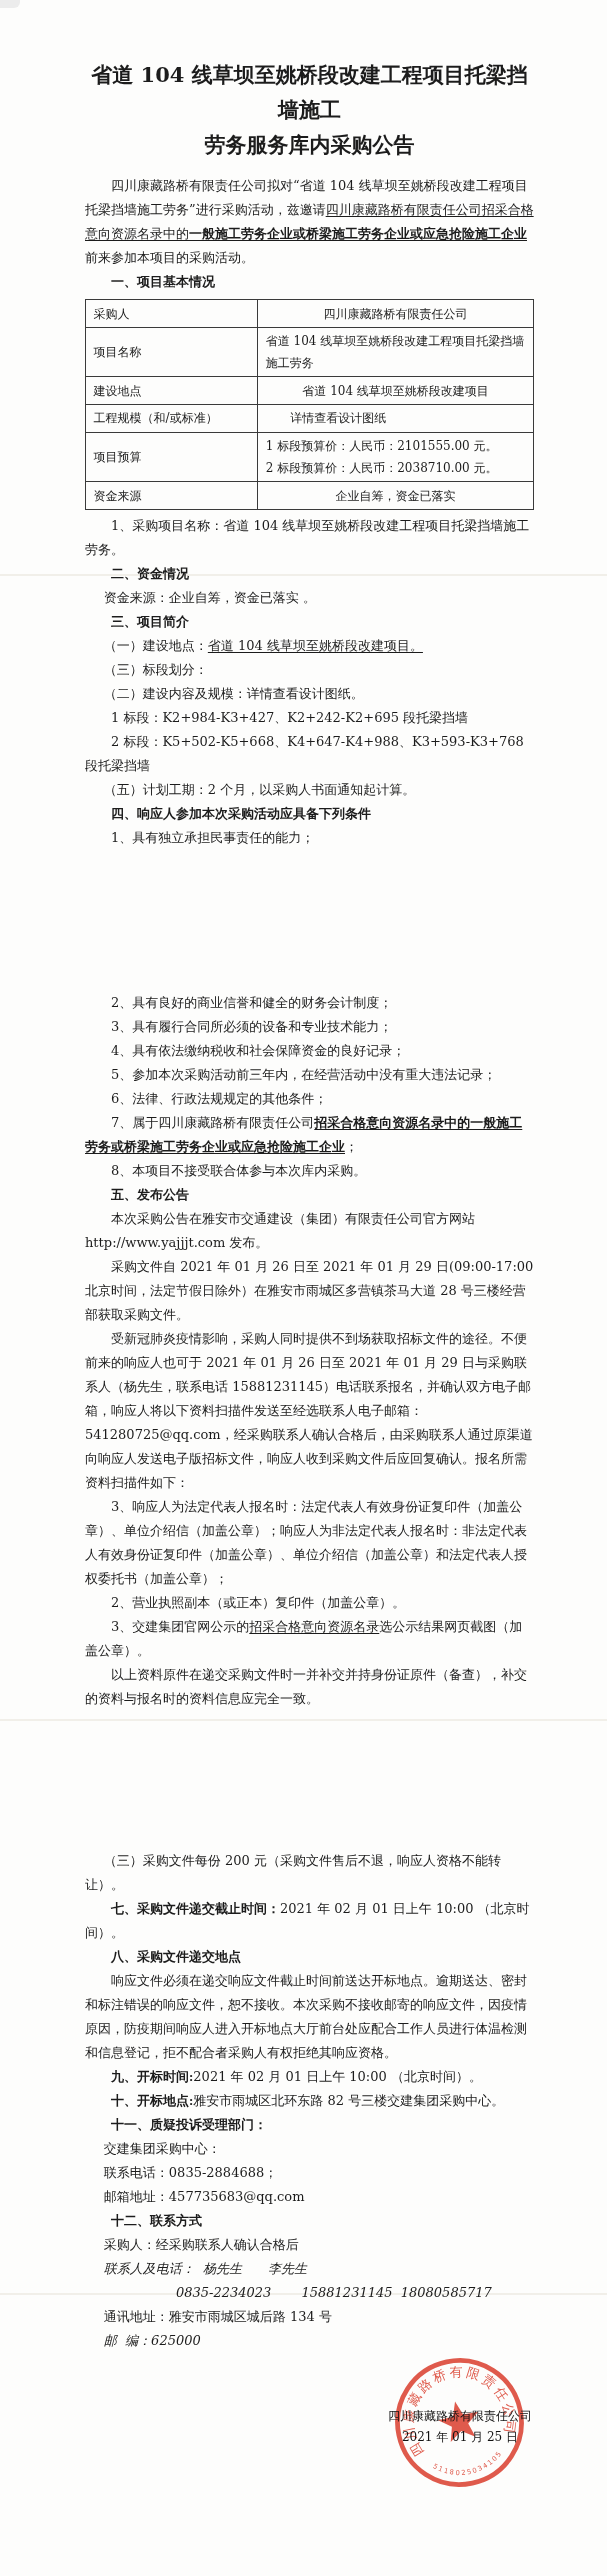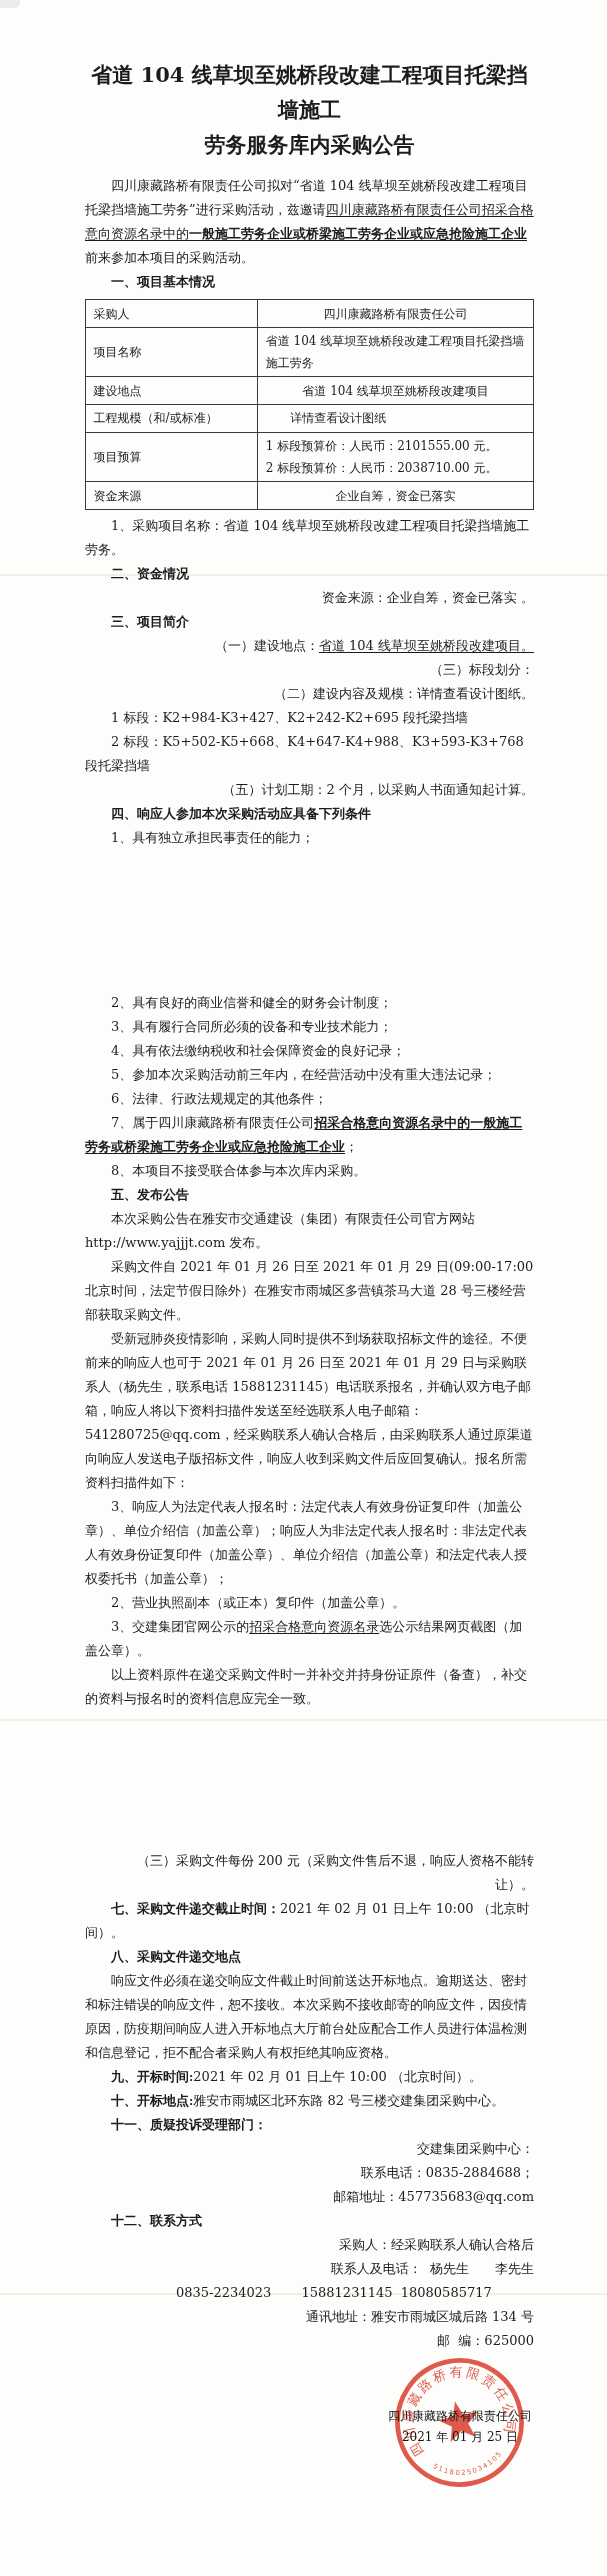--- a/index.html
+++ b/index.html
@@ -11,26 +11,26 @@
     overflow:hidden;
     font-family:"DejaVu Serif","Liberation Serif",serif;
     color:#1c1c1c;
   }
   .content{position:relative;padding:41px 73px 0 85px;}
   .title{
     text-align:center;font-weight:bold;font-size:21px;line-height:35px;
     margin:16px 0 12px 0;
   }
   p{margin:0;font-size:13px;line-height:24px;text-indent:2em;}
-  .ind15{text-indent:1.45em;text-align:right;}
+  .ind15{text-indent:1.45em;}
   .ind7{text-indent:7em;}
   .h{font-weight:bold;font-family:Liberation Serif, serif;}
   .u{text-decoration:underline;text-underline-offset:2.3px;}
   .bu{font-weight:bold;text-decoration:underline;text-underline-offset:2.3px;}
-  .pre{white-space:pre-wrap;}
+  .pre{white-space:pre-wrap;font-style:italic;}
   table.info{
     border-collapse:collapse;width:100%;margin:5.3px 0 4.6px 0;table-layout:fixed;
   }
   table.info td{
     border:0.8px solid #3a3a3a;font-size:12px;line-height:22px;
     padding:2.3px 7.6px;vertical-align:middle;margin-top:39px;
   }
   td.lbl{width:156px;padding-left:18px;}
   td.ctr{text-align:center;}
   td.val div{line-height:22px;}

